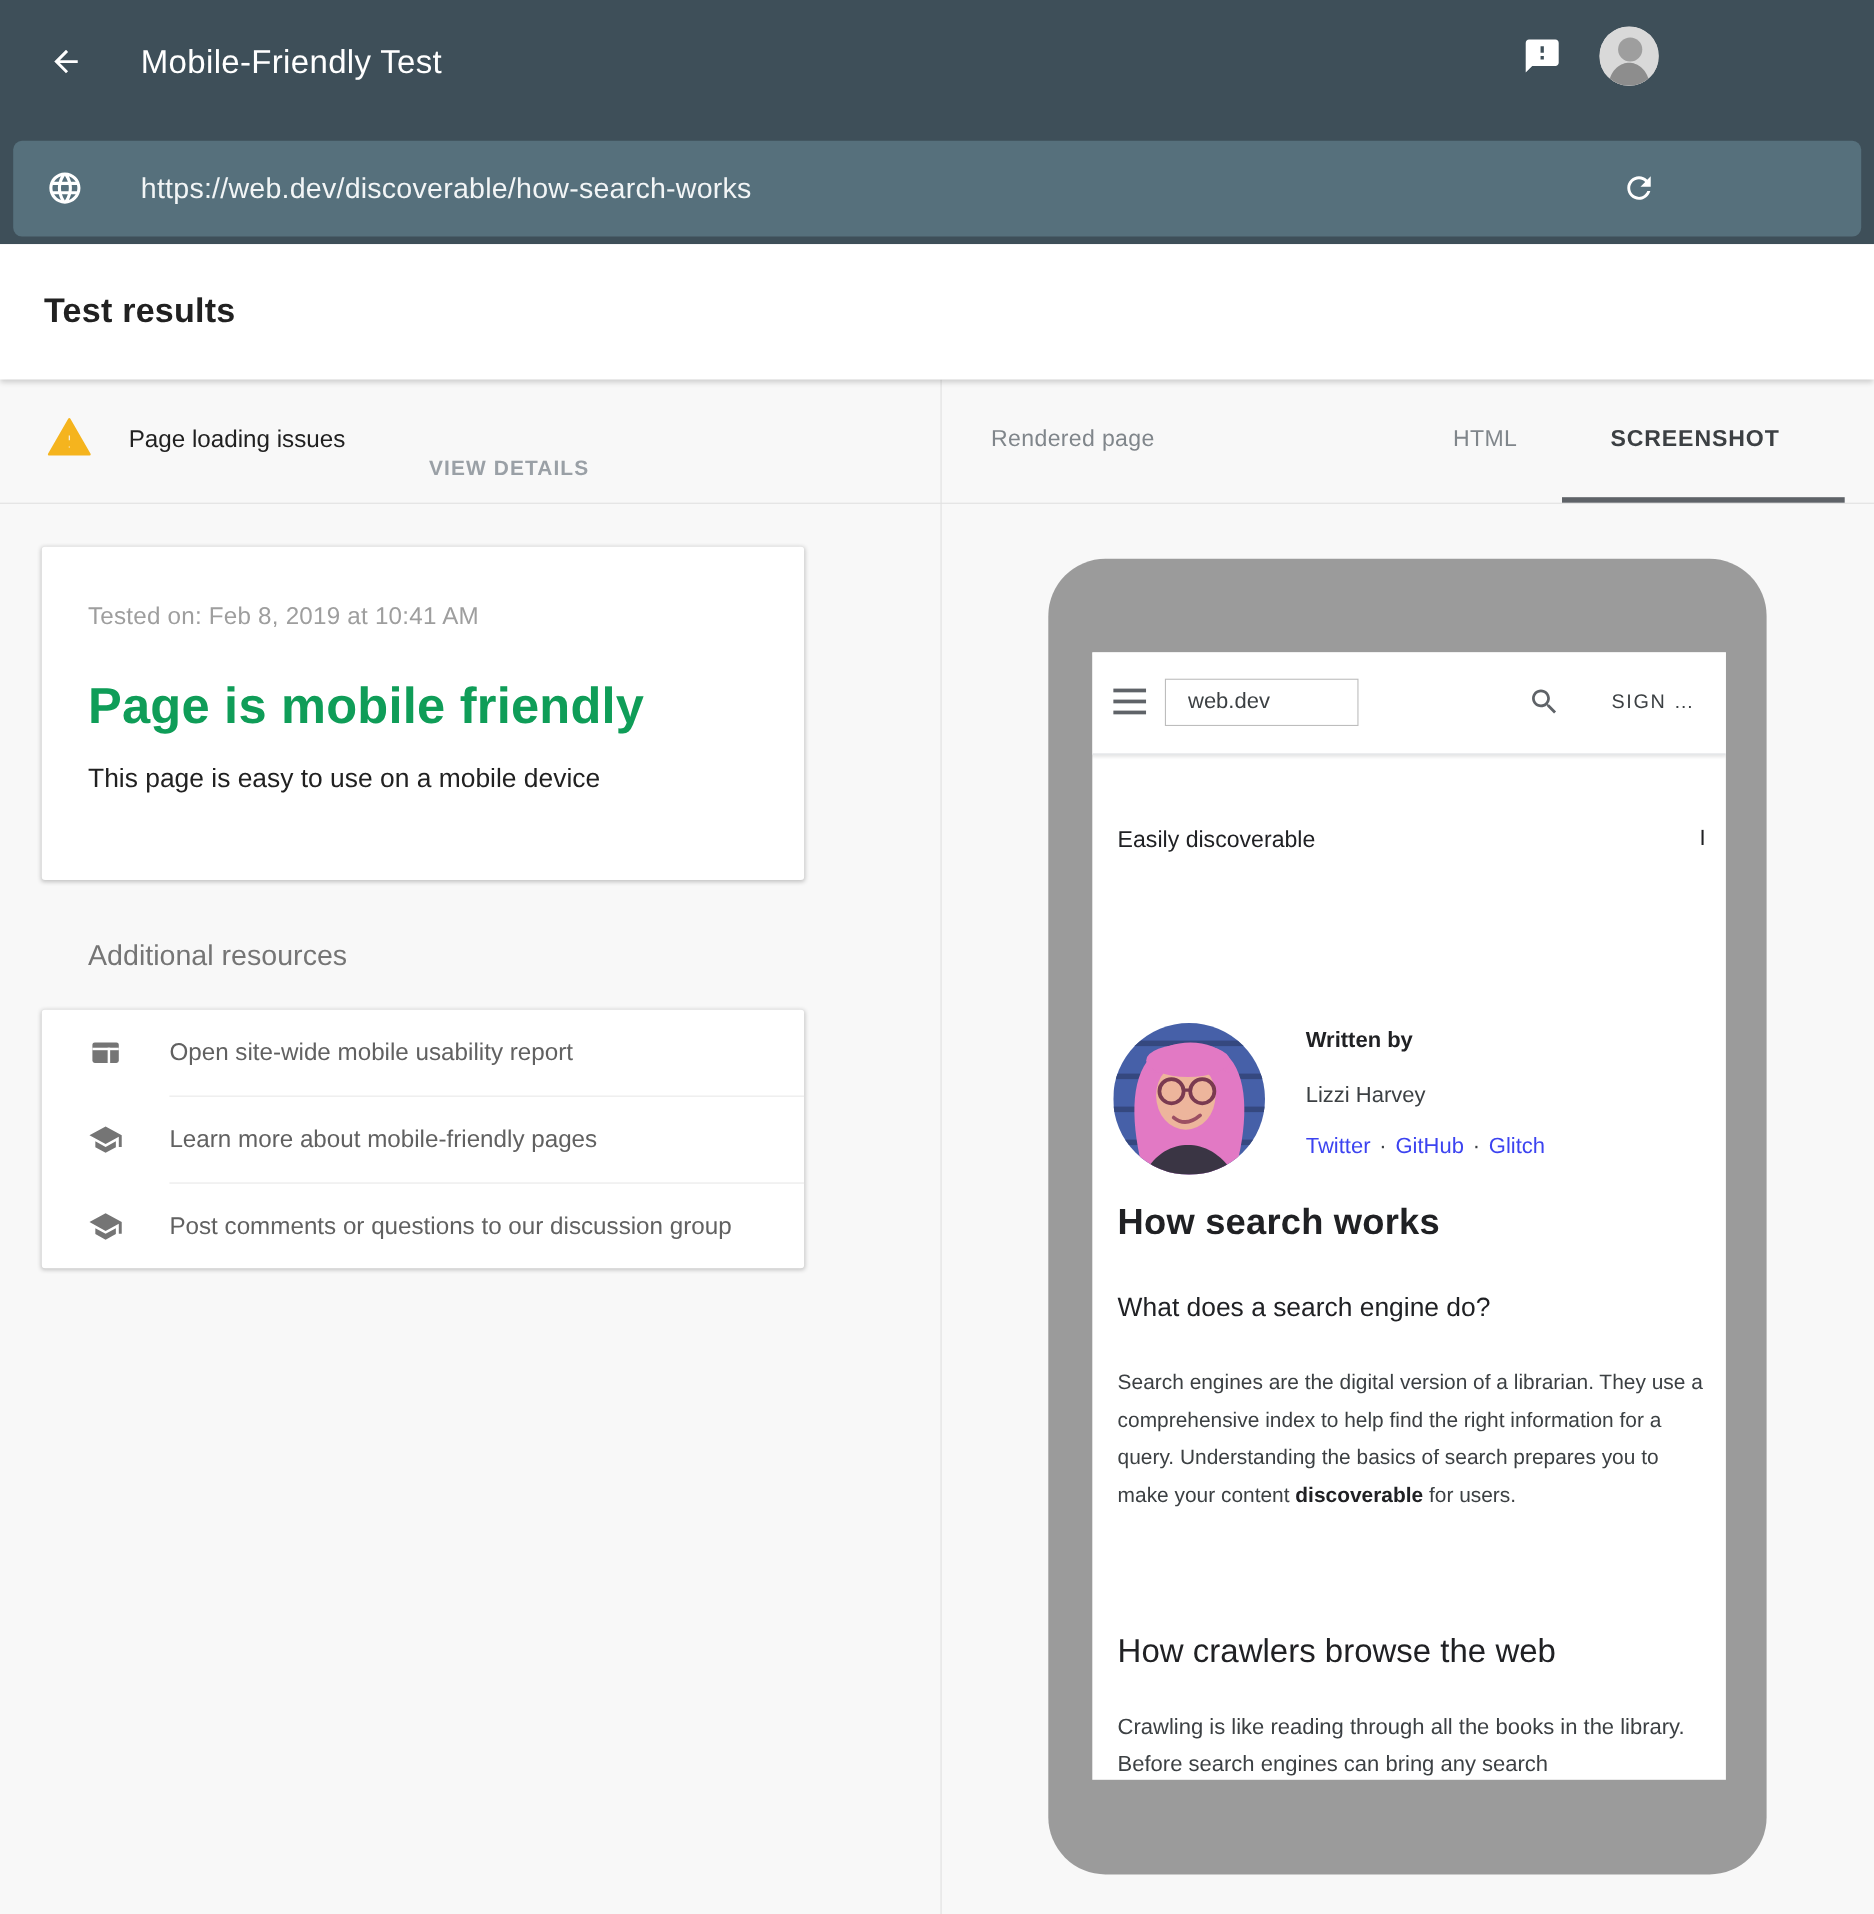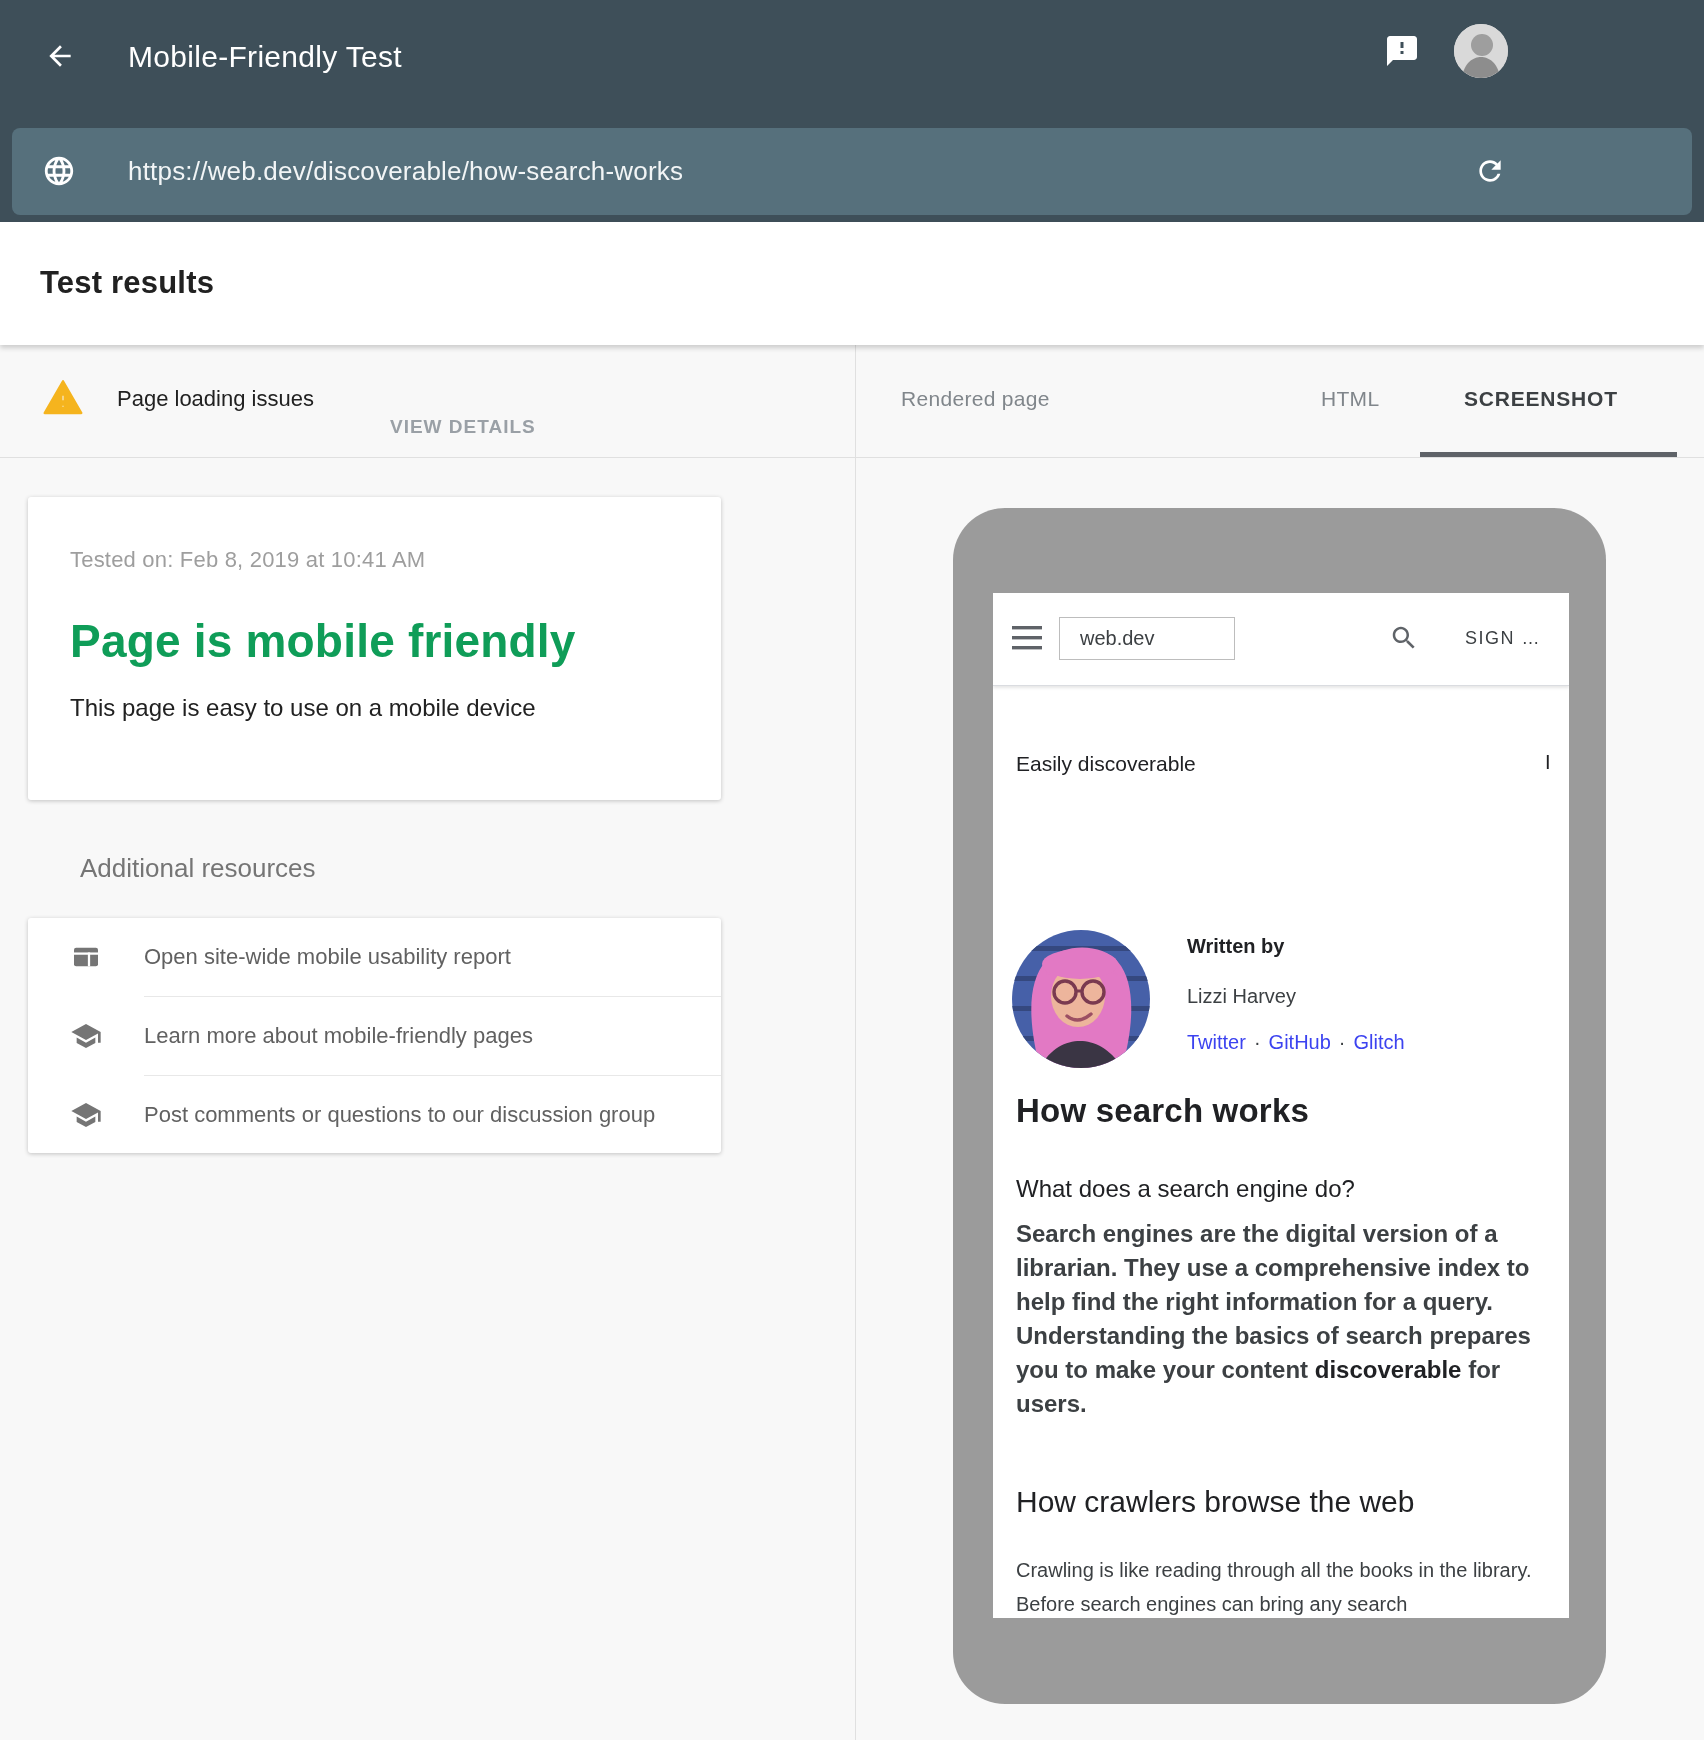--- a/index.html
+++ b/index.html
@@ -36,21 +36,21 @@
   .view-details { position:absolute; left:390px; top:43px; font-size:19px; font-weight:700; color:#9aa0a6; letter-spacing:1px; cursor:pointer;margin-top:28px; }
 
   
   .tab { position:absolute; top:42px; font-size:21px; color:#80868b; letter-spacing:.3px; cursor:pointer; }
   .tab.rendered { left:901px; }
   .tab.html { left:1291px;margin-left:30px; }
   .tab.active { color:#3c4043; font-weight:700; letter-spacing:.8px; }
   .tab.screenshot { left:1464px; }
 
   
-  .card { position:absolute; left:28px; width:693px; background:#ffffff; border-radius:3px;
+  .card { position:absolute; left:38px; width:693px; background:#ffffff; border-radius:3px;
           box-shadow:0 1px 4px rgba(0,0,0,.22); }
   .result-card { top:152px; height:303px; padding:50px 42px 0 42px; }
   .tested-on { font-size:22px; color:#9e9e9e; letter-spacing:.2px; }
   .verdict { margin-top:42px; font-size:46px; line-height:52px; font-weight:700; color:#0f9d58; letter-spacing:.2px; }
   .verdict-sub { margin-top:27px; font-size:24px; color:#212121; }
 
   .ar-heading { position:absolute; left:80px; top:508px; font-size:26px; font-weight:400; color:#757575; }
   .resources-card { top:573px; height:235px; }
   .res-row { position:relative; height:78px; display:flex; align-items:center; cursor:pointer; }
   .res-row .res-icon { position:absolute; left:42px; width:32px; height:32px; }
@@ -74,21 +74,21 @@
 
   .author-avatar { position:absolute; left:19px; top:337px; width:138px; height:138px; border-radius:50%; overflow:hidden; }
   .written-by { position:absolute; left:194px; top:342px; font-size:20px; font-weight:700; color:#202124; }
   .author-name { position:absolute; left:194px; top:392px; font-size:20px; color:#3c4043; }
   .author-links { position:absolute; left:194px; top:438px; font-size:20px; color:#3c4043; }
   .author-links .lnk { color:#3c43f0; cursor:pointer; }
   .author-links .sep { color:#3c4043; padding:0 8px; }
 
   .a-h1 { position:absolute; left:23px; top:499px; font-size:33px; font-weight:700; color:#202124; letter-spacing:.2px; }
   .a-h2 { position:absolute; left:23px; top:582px; font-size:24px; font-weight:400; color:#202124; }
-  .a-p1 { position:absolute; left:23px; top:624px; width:542px; font-size:24px; line-height:34px; color:#3c4043;font-weight:bold; }
+  .a-p1 { position:absolute; left:23px; top:648px; width:542px; font-size:19px; line-height:34px; color:#3c4043; }
   .a-p1 b { color:#202124; }
   .a-h3 { position:absolute; left:23px; top:892px; font-size:30px; font-weight:400; color:#202124; }
   .a-p2 { position:absolute; left:23px; top:960px; width:542px; font-size:20px; line-height:34px; color:#3c4043; }
 </style>
 </head>
 <body>
 
 <div class="app">
 
   <header class="appbar">

